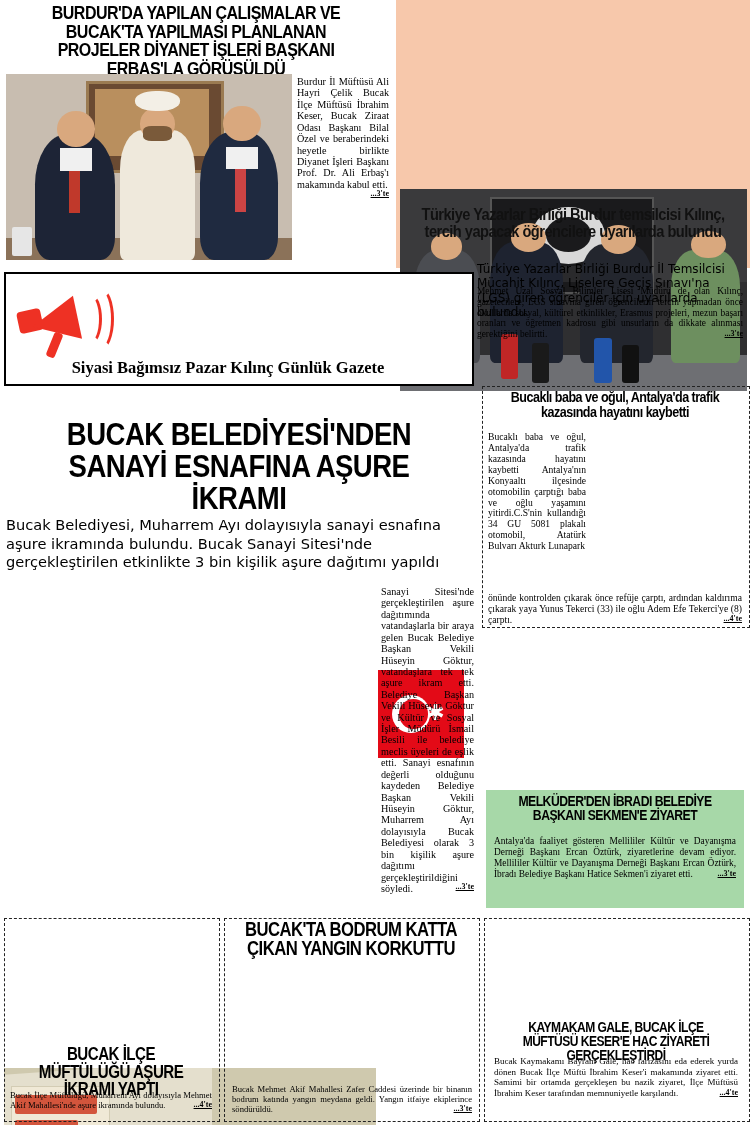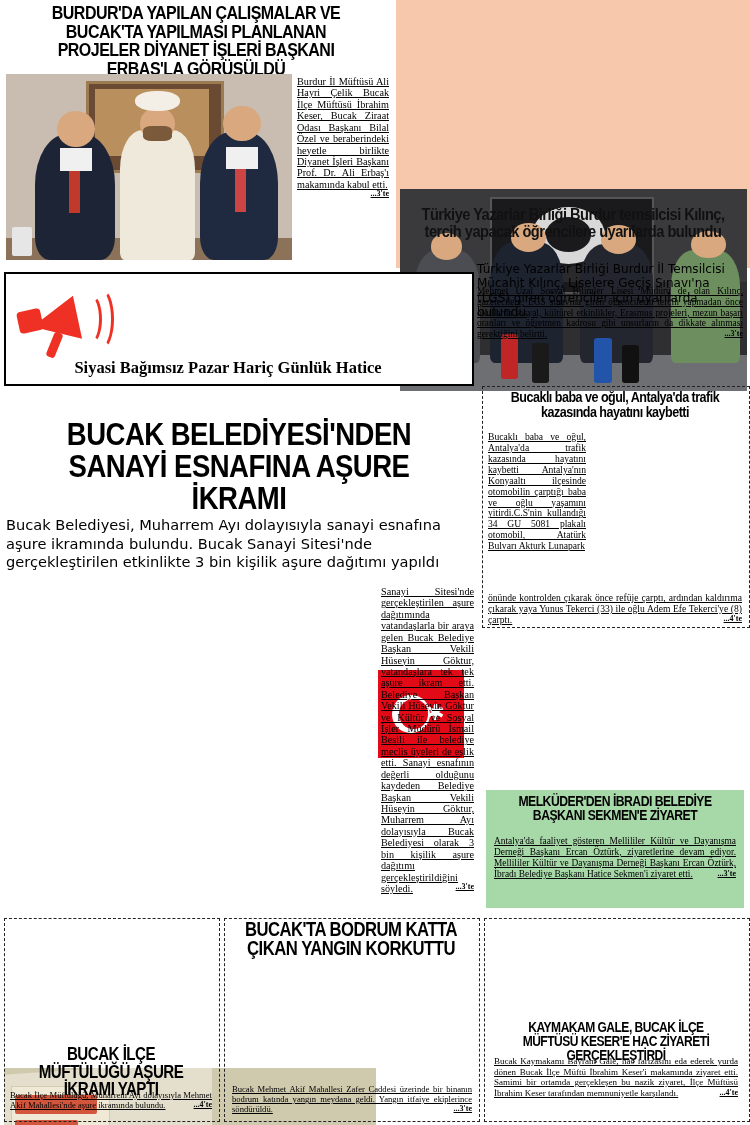--- a/index.html
+++ b/index.html
@@ -17,21 +17,21 @@
   .abs{position:absolute;}
   .hdl{
     font-family:"Liberation Sans",sans-serif;
     font-weight:bold;
     text-align:center;
     line-height:1.0;
     letter-spacing:-0.6px;
     transform:scaleX(0.86);
     transform-origin:center center;
   }
-  .serif-body{font-family:"Liberation Serif",serif;text-align:justify;text-decoration:underline;}
+  .serif-body{font-family:"Liberation Serif",serif;text-align:justify;}
   .cont{font-weight:bold;text-decoration:underline;float:right;font-size:8px;}
   .dashed{border:1px dashed #222;}
   .photo{background:#cfcfcf;overflow:hidden;position:relative;}
 
   
   #top-left{left:0;top:0;width:392px;height:268px;}
   #tl-head{width:392px;top:4px;left:0;font-size:18.6px;}
   #tl-photo{left:6px;top:74px;width:286px;height:186px;}
   #tl-text{left:297px;top:76px;width:92px;font-size:10.2px;line-height:1.12;}
 
@@ -188,21 +188,21 @@
     <div class="mp-handle"></div>
     <div class="wave" style="left:66px;top:8px;width:16px;height:44px;"></div>
     <div class="wave" style="left:74px;top:2px;width:20px;height:56px;"></div>
   </div>
 
 
   <div class="abs flagTR" id="mast-flag">
     <span class="star" style="left:56%;top:36%;">✱</span>
   </div>
 
-  <div class="abs" id="slogan">Siyasi Bağımsız Pazar Hariç Günlük Hatice</div>
+  <div class="abs" id="slogan">Siyasi Bağımsız Pazar Kılınç Günlük Gazete</div>
 
 
   <div class="abs hdl" id="main-head">
     <div>BUCAK BELEDİYESİ'NDEN</div>
     <div>SANAYİ ESNAFINA AŞURE İKRAMI</div>
   </div>
   <div class="abs" id="main-lead">Bucak Belediyesi, Muharrem Ayı dolayısıyla sanayi esnafına aşure ikramında bulundu. Bucak Sanayi Sitesi'nde gerçekleştirilen etkinlikte 3 bin kişilik aşure dağıtımı yapıldı</div>
 
   <div class="abs photo" id="main-photo">
     <div style="position:absolute;inset:0;background:#9aa08f;"></div>

